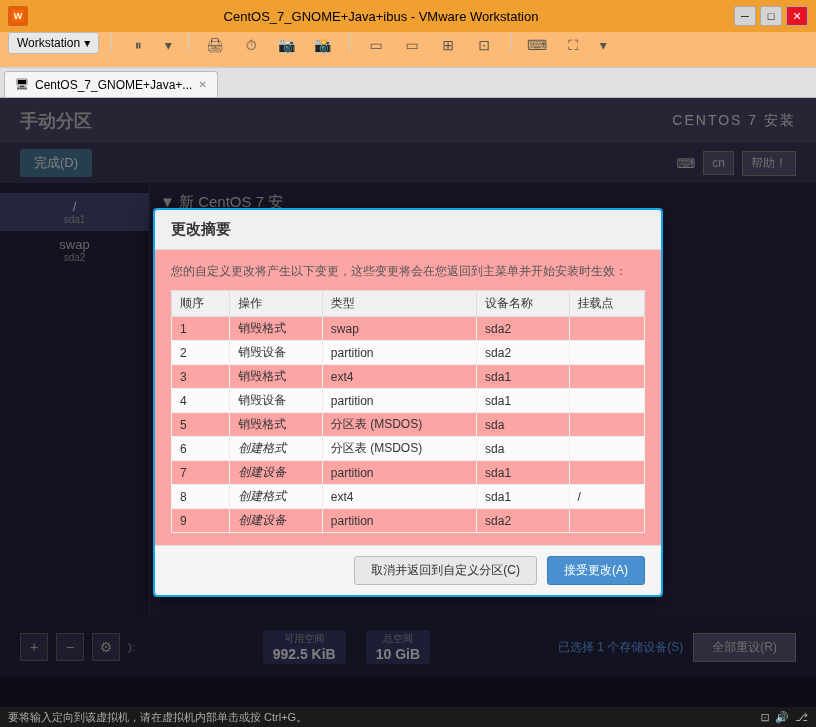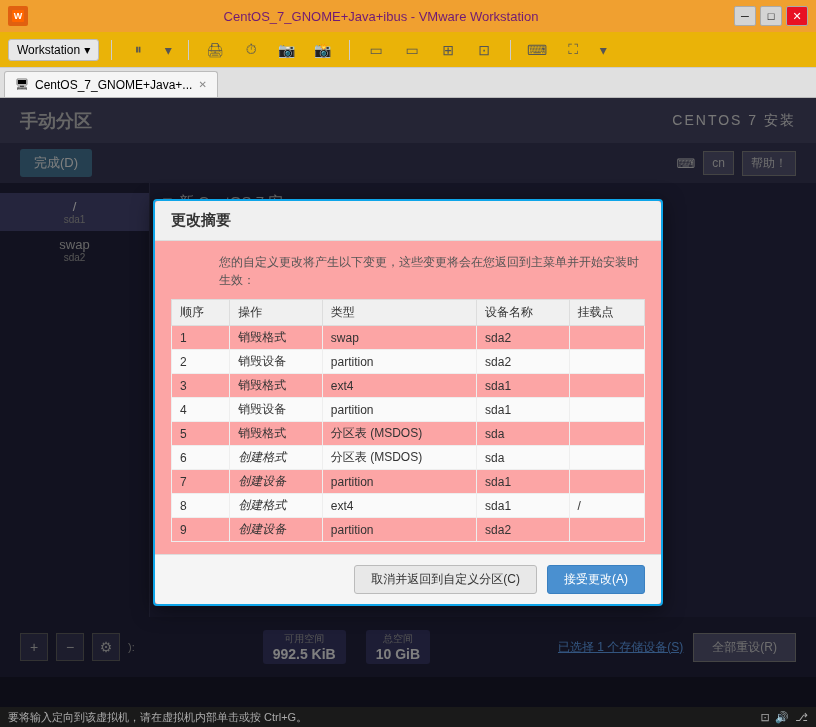--- a/index.html
+++ b/index.html
@@ -15,44 +15,44 @@
       padding: 0 8px;
     }
     .title-bar-icon {
       width: 20px; height: 20px;
       background: #e06010;
       border-radius: 2px;
       display: flex; align-items: center; justify-content: center;
       color: white; font-size: 12px; font-weight: bold;
     }
     .title-bar-title {
-      color: #701a75;
+      color: #000000;
       font-size: 13px;
     }
     .title-bar-controls {
       display: flex; gap: 4px;
     }
     .title-btn {
       width: 22px; height: 20px;
       background: #d4d4d4;
       border: 1px solid #aaa;
       border-radius: 2px;
       display: flex; align-items: center; justify-content: center;
       font-size: 11px;
       cursor: pointer;
     }
     .title-btn.close { background: #e81123; color: white; }
 
     
     .toolbar {
       height: 36px;
-      background: #eab308;
+      background: #fdba74;
       border-bottom: 1px solid #ccc;
       display: flex;
-      align-items: center;
+      align-items: flex-start;
       padding: 0 8px;
       gap: 8px;
     }
     .workstation-btn {
       background: #e8e8e8;
       border: 1px solid #bbb;
       border-radius: 3px;
       padding: 3px 8px;
       font-size: 12px;
       cursor: pointer;
@@ -225,21 +225,21 @@
     }
     .space-box {
       background: #3a3a6a;
       padding: 2px 10px;
       border-radius: 3px;
       text-align: center;
     }
     .space-label { color: #aaa; font-size: 10px; }
     .space-value { color: white; font-size: 14px; font-weight: bold; }
     .storage-link {
-      color: #6af; font-size: 12px; text-decoration: underline; cursor: pointer; text-align: right;
+      color: #6af; font-size: 12px; cursor: pointer; text-align: right;
     }
     .reset-btn {
       background: #5a5a7a;
       border: 1px solid #888;
       color: #ddd;
       padding: 5px 18px;
       font-size: 12px;
       cursor: pointer;
     }
     .bottom-controls {
@@ -297,21 +297,20 @@
       border-radius: 4px 4px 0 0;
     }
     .dialog-body {
       padding: 12px 16px;
     }
     .dialog-desc {
       color: #555;
       font-size: 12px;
       margin-bottom: 10px;
       line-height: 1.5;
-      margin-left: 48px;
     }
     .dialog-table {
       width: 100%;
       border-collapse: collapse;
       font-size: 12px;
     }
     .dialog-table th {
       background: #f0f0f0;
       border: 1px solid #ddd;
       padding: 4px 8px;

